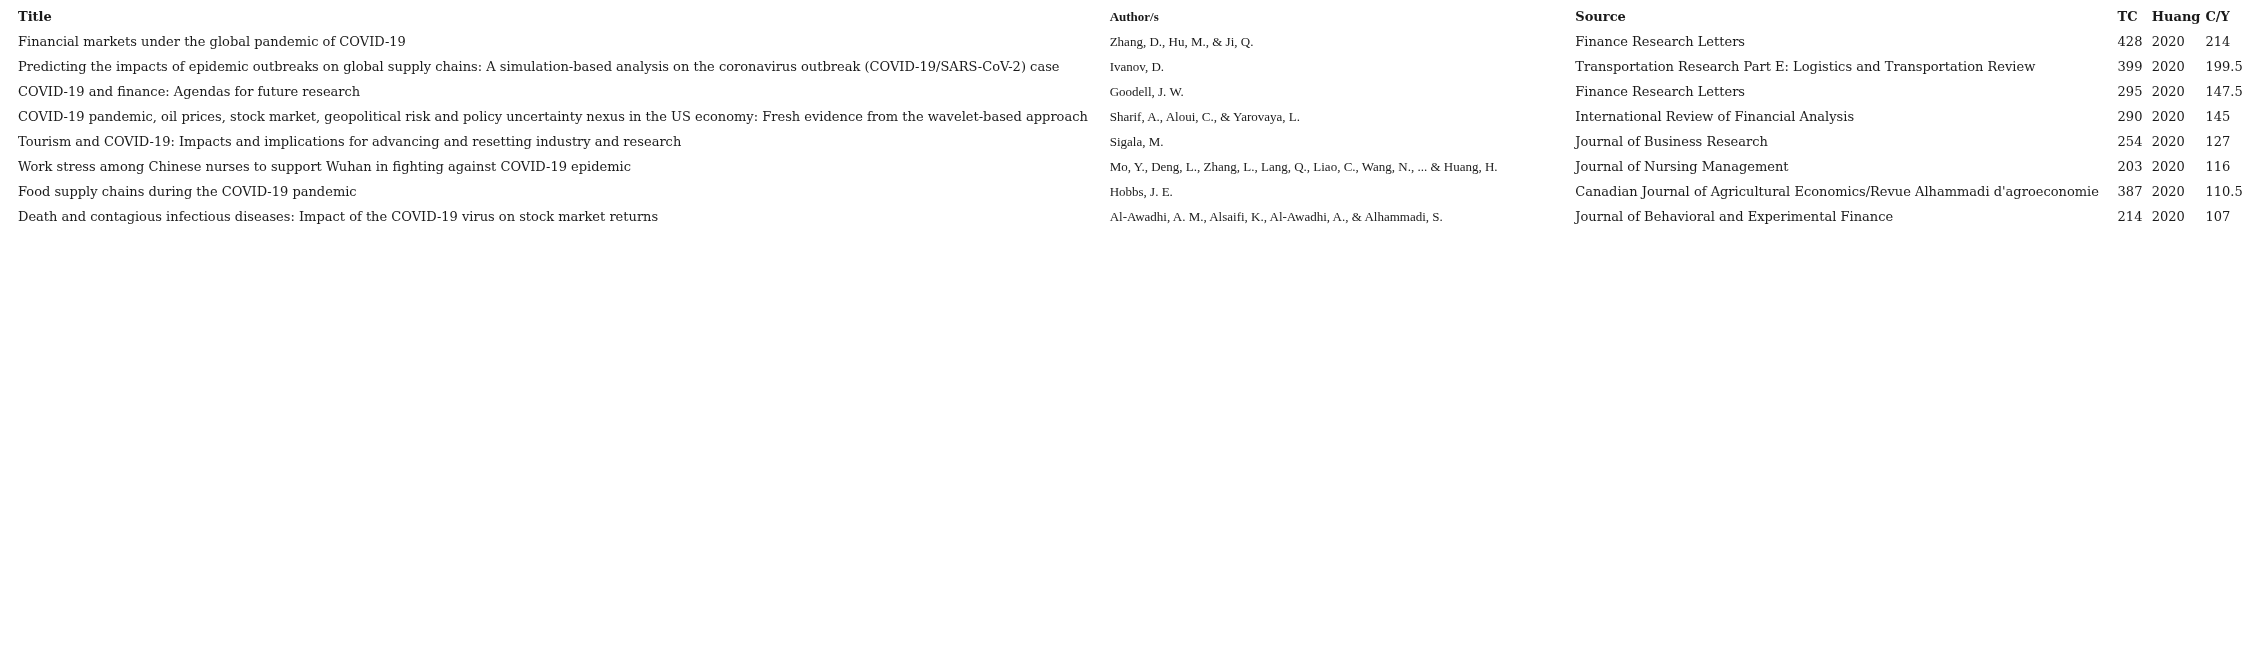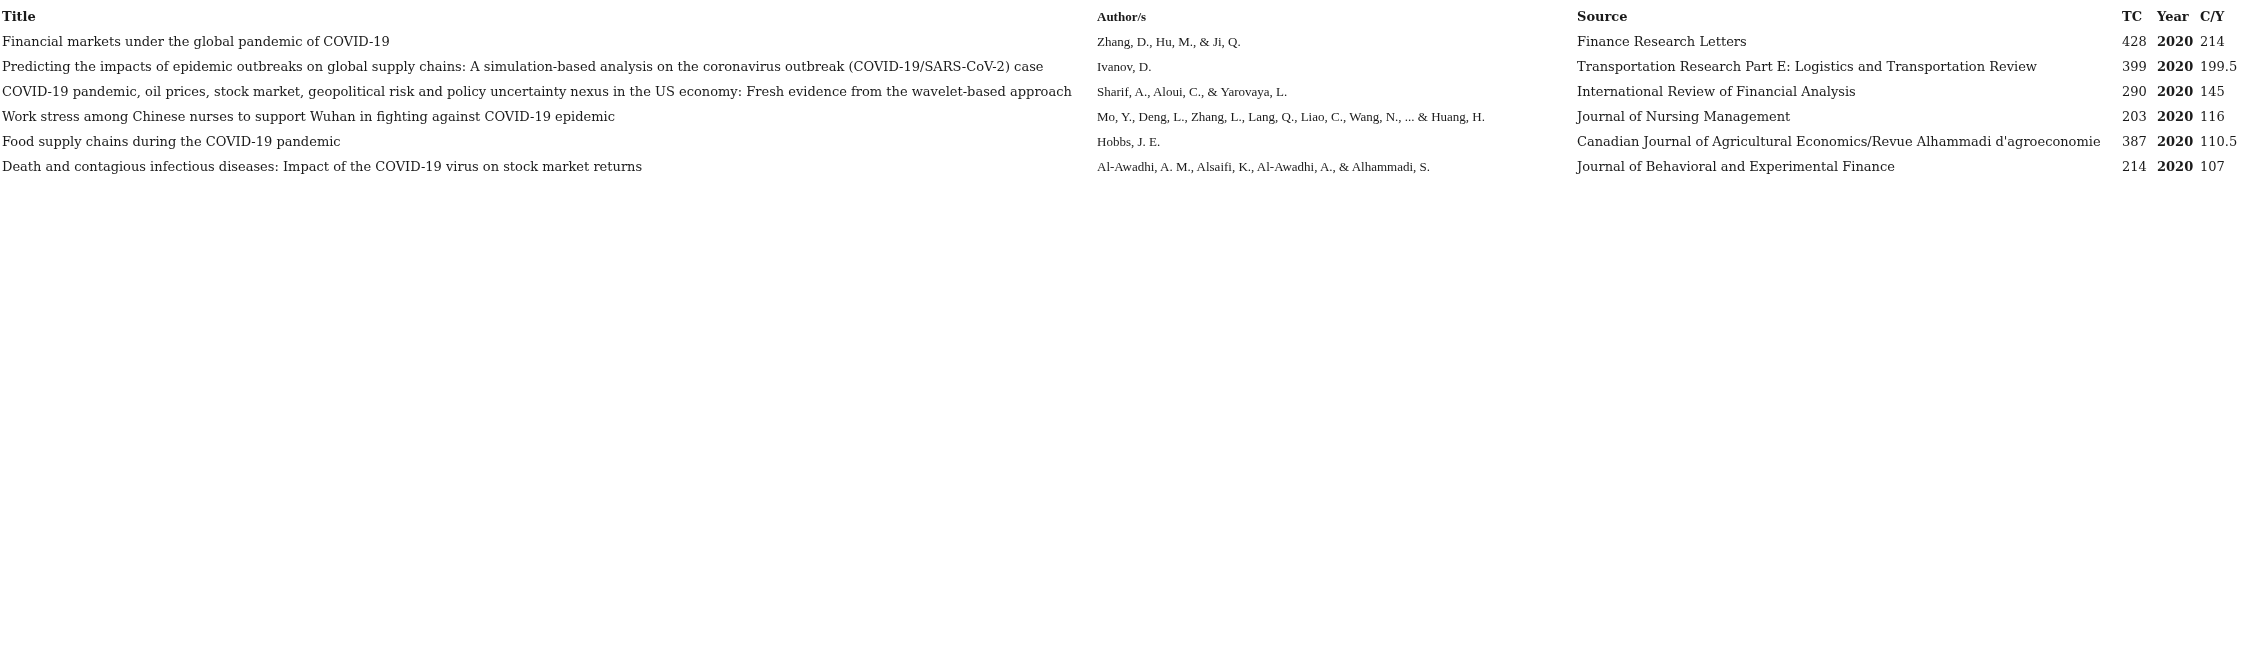--- a/index.html
+++ b/index.html
@@ -10,55 +10,55 @@
       height: 657px;
       overflow: hidden;
     }
     body {
       font-family: "DejaVu Serif", "Liberation Serif", serif;
       font-size: 13px;
       color: #1a1a1a;
     }
     table.refs {
       position: absolute;
-      left: 0;
+      left: 16px;
       top: 5px;
       border-collapse: collapse;
     }
     table.refs th, table.refs td {
       padding: 0 3px 0 2px;
       height: 25px;
       line-height: 25px;
       white-space: nowrap;
       text-align: left;
       vertical-align: middle;
     }
     table.refs th {
       font-weight: bold;
       height: 24px;
       line-height: 24px;
     }
     th.col-title, td.col-title { width: 1090px; }
     th.col-authors, td.col-authors { width: 475px; font-family: Liberation Serif, serif; }
     th.col-source, td.col-source { width: 540px; }
     th.col-tc, td.col-tc { width: 30px; }
-    th.col-year, td.col-year { width: 38px; font-weight: bold; }
+    th.col-year, td.col-year { width: 38px; }
     th.col-cy, td.col-cy { width: 46px; }
   </style>
 </head>
 <body>
 
 <table class="refs">
   <thead>
     <tr>
       <th class="col-title">Title</th>
       <th class="col-authors">Author/s</th>
       <th class="col-source">Source</th>
       <th class="col-tc">TC</th>
-      <th class="col-year">Year</th>
+      <th class="col-year">Huang</th>
       <th class="col-cy">C/Y</th>
     </tr>
   </thead>
   <tbody>
     <tr>
       <td class="col-title">Financial markets under the global pandemic of COVID-19</td>
       <td class="col-authors">Zhang, D., Hu, M., &amp; Ji, Q.</td>
       <td class="col-source">Finance Research Letters</td>
       <td class="col-tc">428</td>
       <td class="col-year">2020</td>
@@ -66,26 +66,42 @@
     </tr>
     <tr>
       <td class="col-title">Predicting the impacts of epidemic outbreaks on global supply chains: A simulation-based analysis on the coronavirus outbreak (COVID-19/SARS-CoV-2) case</td>
       <td class="col-authors">Ivanov, D.</td>
       <td class="col-source">Transportation Research Part E: Logistics and Transportation Review</td>
       <td class="col-tc">399</td>
       <td class="col-year">2020</td>
       <td class="col-cy">199.5</td>
     </tr>
     <tr>
+      <td class="col-title">COVID-19 and finance: Agendas for future research</td>
+      <td class="col-authors">Goodell, J. W.</td>
+      <td class="col-source">Finance Research Letters</td>
+      <td class="col-tc">295</td>
+      <td class="col-year">2020</td>
+      <td class="col-cy">147.5</td>
+    </tr>
+    <tr>
       <td class="col-title">COVID-19 pandemic, oil prices, stock market, geopolitical risk and policy uncertainty nexus in the US economy: Fresh evidence from the wavelet-based approach</td>
       <td class="col-authors">Sharif, A., Aloui, C., &amp; Yarovaya, L.</td>
       <td class="col-source">International Review of Financial Analysis</td>
       <td class="col-tc">290</td>
       <td class="col-year">2020</td>
       <td class="col-cy">145</td>
+    </tr>
+    <tr>
+      <td class="col-title">Tourism and COVID-19: Impacts and implications for advancing and resetting industry and research</td>
+      <td class="col-authors">Sigala, M.</td>
+      <td class="col-source">Journal of Business Research</td>
+      <td class="col-tc">254</td>
+      <td class="col-year">2020</td>
+      <td class="col-cy">127</td>
     </tr>
     <tr>
       <td class="col-title">Work stress among Chinese nurses to support Wuhan in fighting against COVID-19 epidemic</td>
       <td class="col-authors">Mo, Y., Deng, L., Zhang, L., Lang, Q., Liao, C., Wang, N., ... &amp; Huang, H.</td>
       <td class="col-source">Journal of Nursing Management</td>
       <td class="col-tc">203</td>
       <td class="col-year">2020</td>
       <td class="col-cy">116</td>
     </tr>
     <tr>

